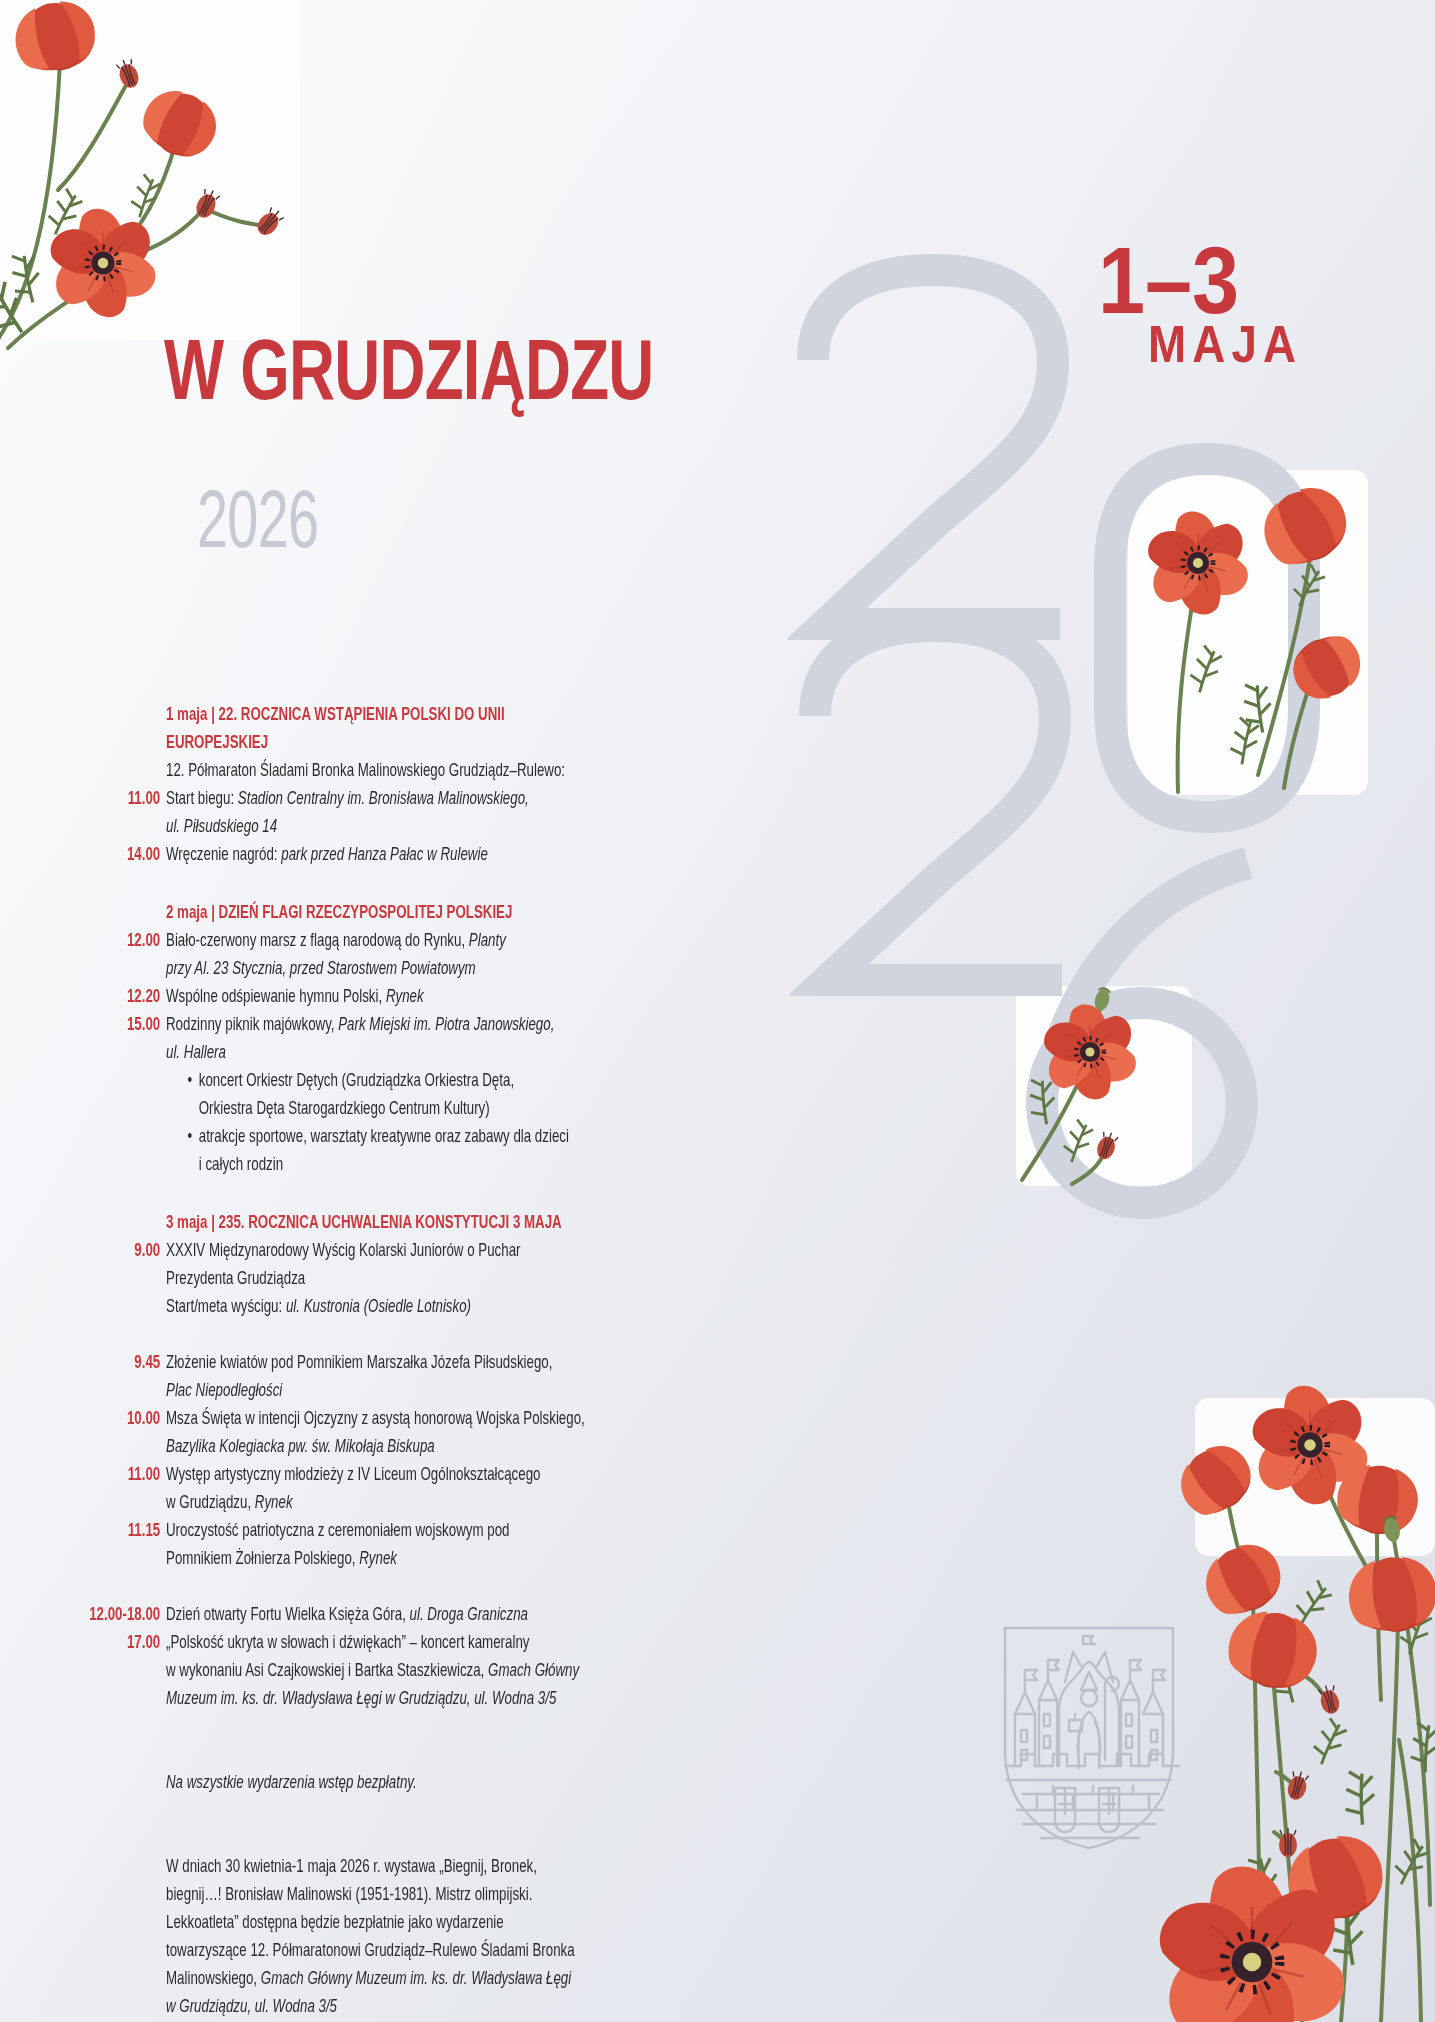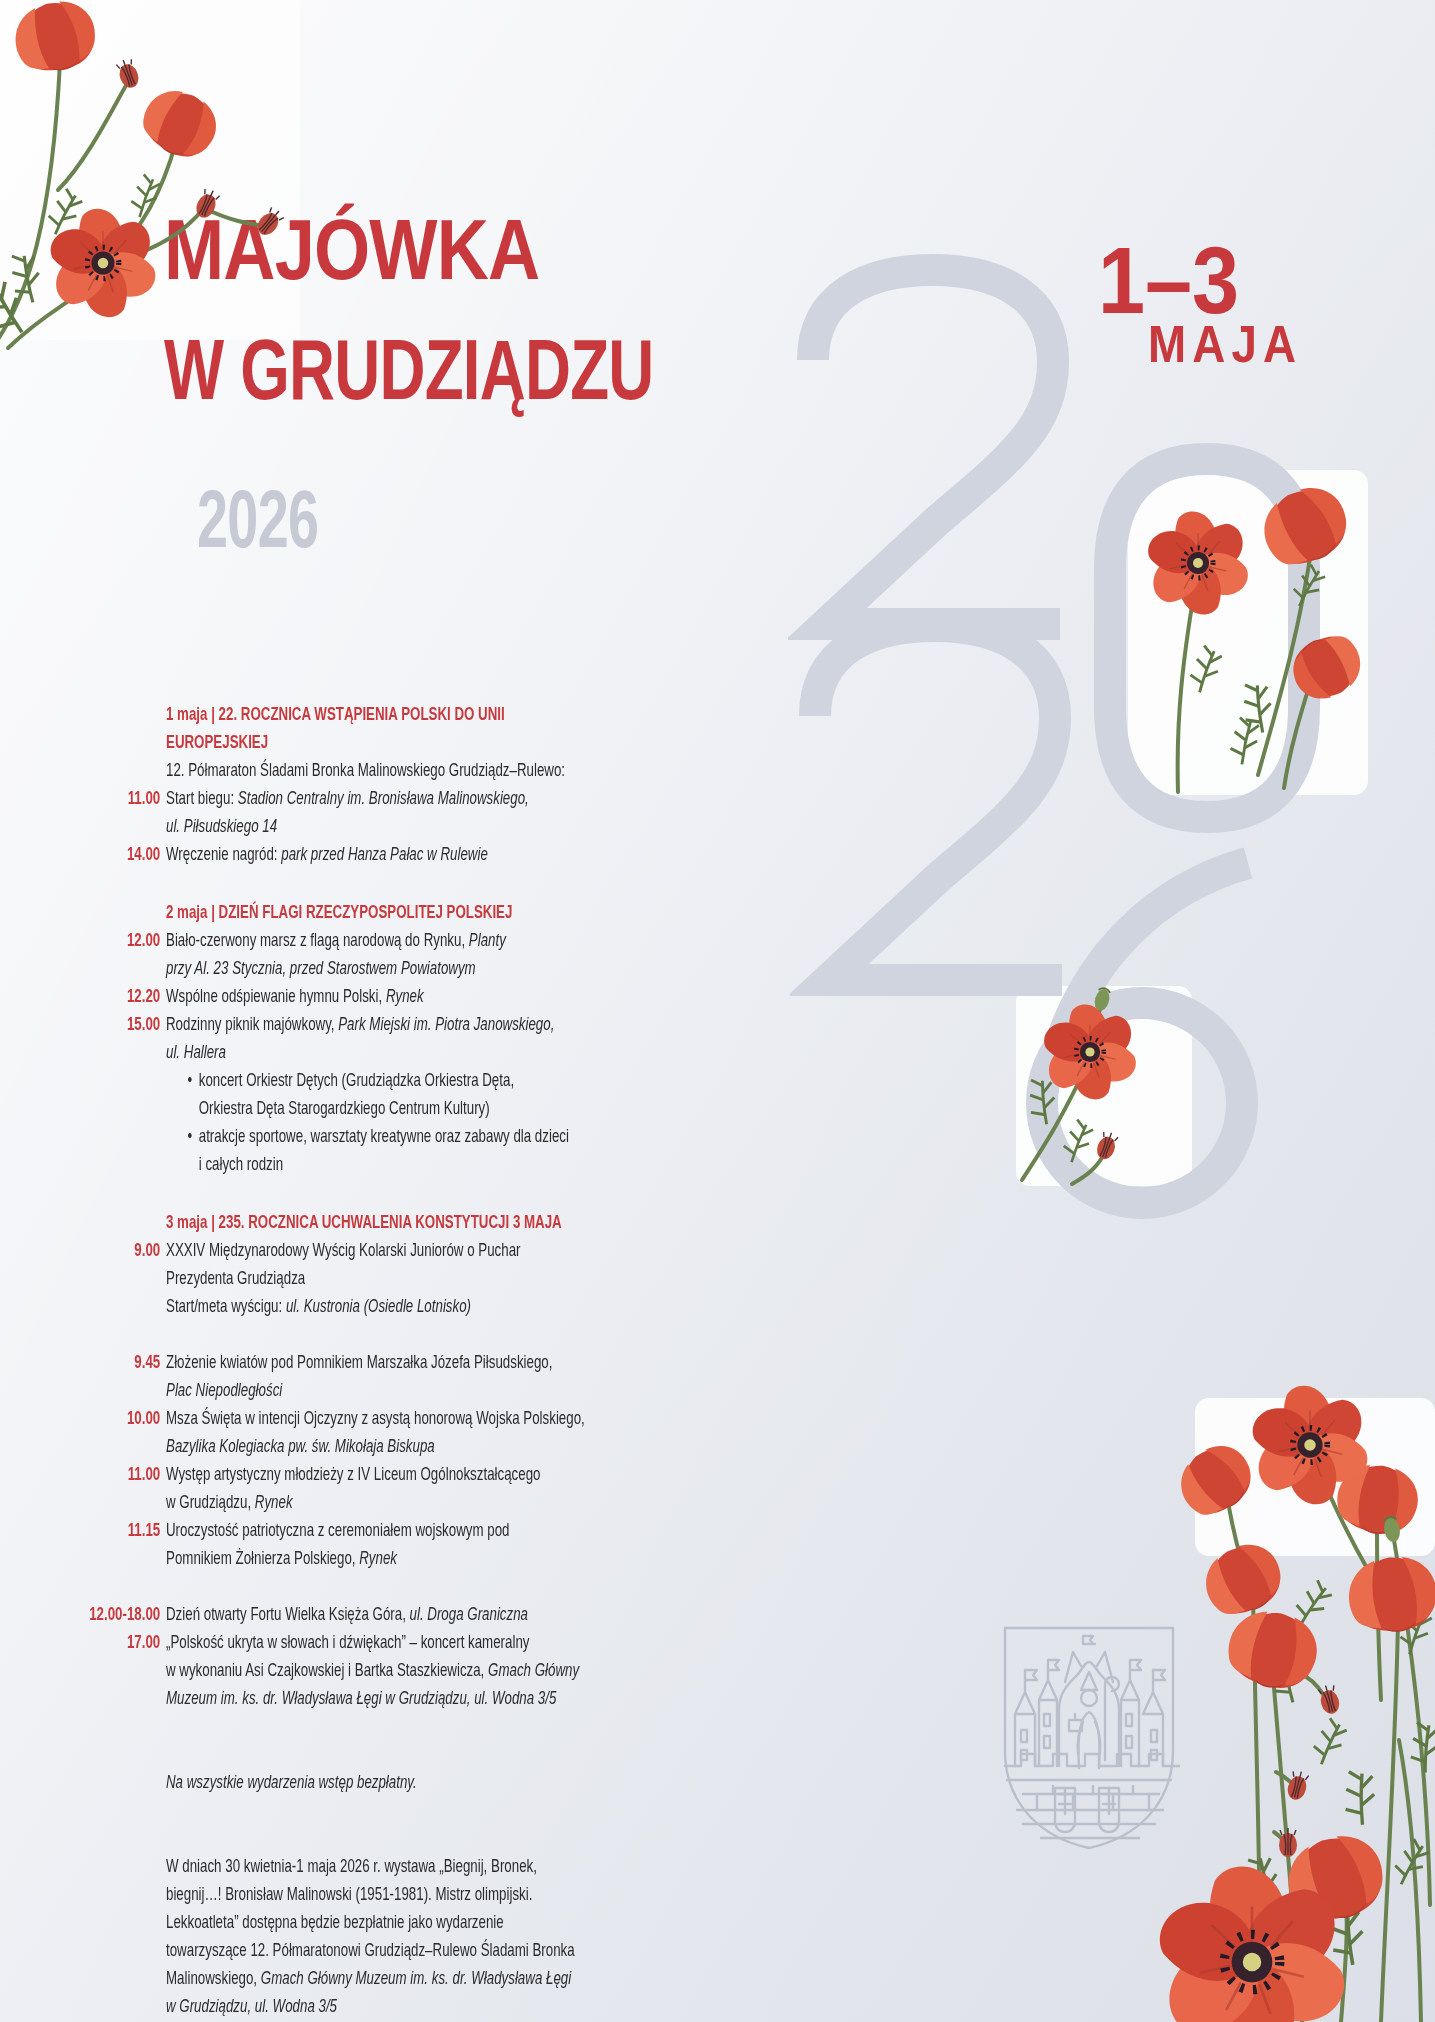--- a/index.html
+++ b/index.html
@@ -11,21 +11,21 @@
   }
   .sheen{position:absolute;inset:0;
     background:linear-gradient(115deg,rgba(255,255,255,.55) 0%,rgba(255,255,255,0) 30%,rgba(208,213,223,.18) 68%,rgba(203,208,219,.28) 100%);
     pointer-events:none;}
   .abs{position:absolute;}
   .cond{display:inline-block;transform-origin:0 50%;}
   
   .title{color:#c8393e;font-weight:800;font-size:86px;line-height:1;letter-spacing:-1px;white-space:nowrap;}
   .t1{left:164px;top:206px;}
   .t2{left:164px;top:326px;}
-  .yearsub{left:197px;top:478px;color:#c5cad4;font-weight:700;font-size:82px;line-height:1;letter-spacing:-1px;}
+  .yearsub{left:197px;top:478px;color:#c5cad4;font-weight:400;font-size:82px;line-height:1;letter-spacing:-1px;}
   .range{left:1098px;top:206px;color:#c8393e;font-weight:800;font-size:94px;line-height:1;margin-top:28px;}
   .month{left:1148px;top:318px;color:#c8393e;font-weight:800;font-size:52px;line-height:1;letter-spacing:7px;}
   
   .wm{position:absolute;pointer-events:none;}
   .wm path,.wm circle{fill:none;stroke:#cfd4de;stroke-width:32px;}
   
   .patch{position:absolute;background:#ffffff;opacity:.88;border-radius:14px;}
   
   .sched{position:absolute;left:58px;top:700px;width:1020px;
     transform:scaleX(0.72);transform-origin:0 0;
@@ -67,21 +67,20 @@
     <path d="M125,16 C190,16 222,55 222,125 L222,265 C222,335 190,374 125,374 C60,374 28,335 28,265 L28,125 C28,55 60,16 125,16 Z"></path>
   </svg>
   <svg class="wm" style="left:790px;top:608px;" width="290" height="390" viewBox="0 0 290 390">
     <path d="M25,108 C25,44 78,18 145,18 C212,18 265,46 265,110 C265,172 224,206 150,268 L38,372 L272,372"></path>
   </svg>
   <svg class="wm" style="left:1000px;top:845px;" width="285" height="375" viewBox="0 0 285 375">
     <path d="M248,18 C160,42 80,112 52,228"></path>
     <circle cx="142" cy="258" r="100"></circle>
   </svg>
 
-  <div class="abs title t1"><span class="cond" style="transform:scaleX(.84);">MAJÓWKA</span></div>
   <div class="abs title t2"><span class="cond" style="transform:scaleX(.74);">W GRUDZIĄDZU</span></div>
   <div class="abs yearsub"><span class="cond" style="transform:scaleX(.68);">2026</span></div>
   <div class="abs range"><span class="cond" style="transform:scaleX(.9);">1–3</span></div>
   <div class="abs month"><span class="cond" style="transform:scaleX(.88);">MAJA</span></div>
 
   <svg class="crest" width="192" height="238" viewBox="0 0 192 238">
     <path d="M12,10 H180 V132 C180,188 142,220 96,230 C50,220 12,188 12,132 Z"></path>
     <path d="M12,148 h16 v-12 h14 v12 h18 v-12 h14 v12 h18 v-12 h14 v12 h18 v-12 h14 v12 h18 v-12 h14 v12 h16"></path>
     <path d="M14,162 H178"></path>
     <path d="M30,176 H166 M24,192 H170 M30,206 H162 M48,220 H146"></path>

